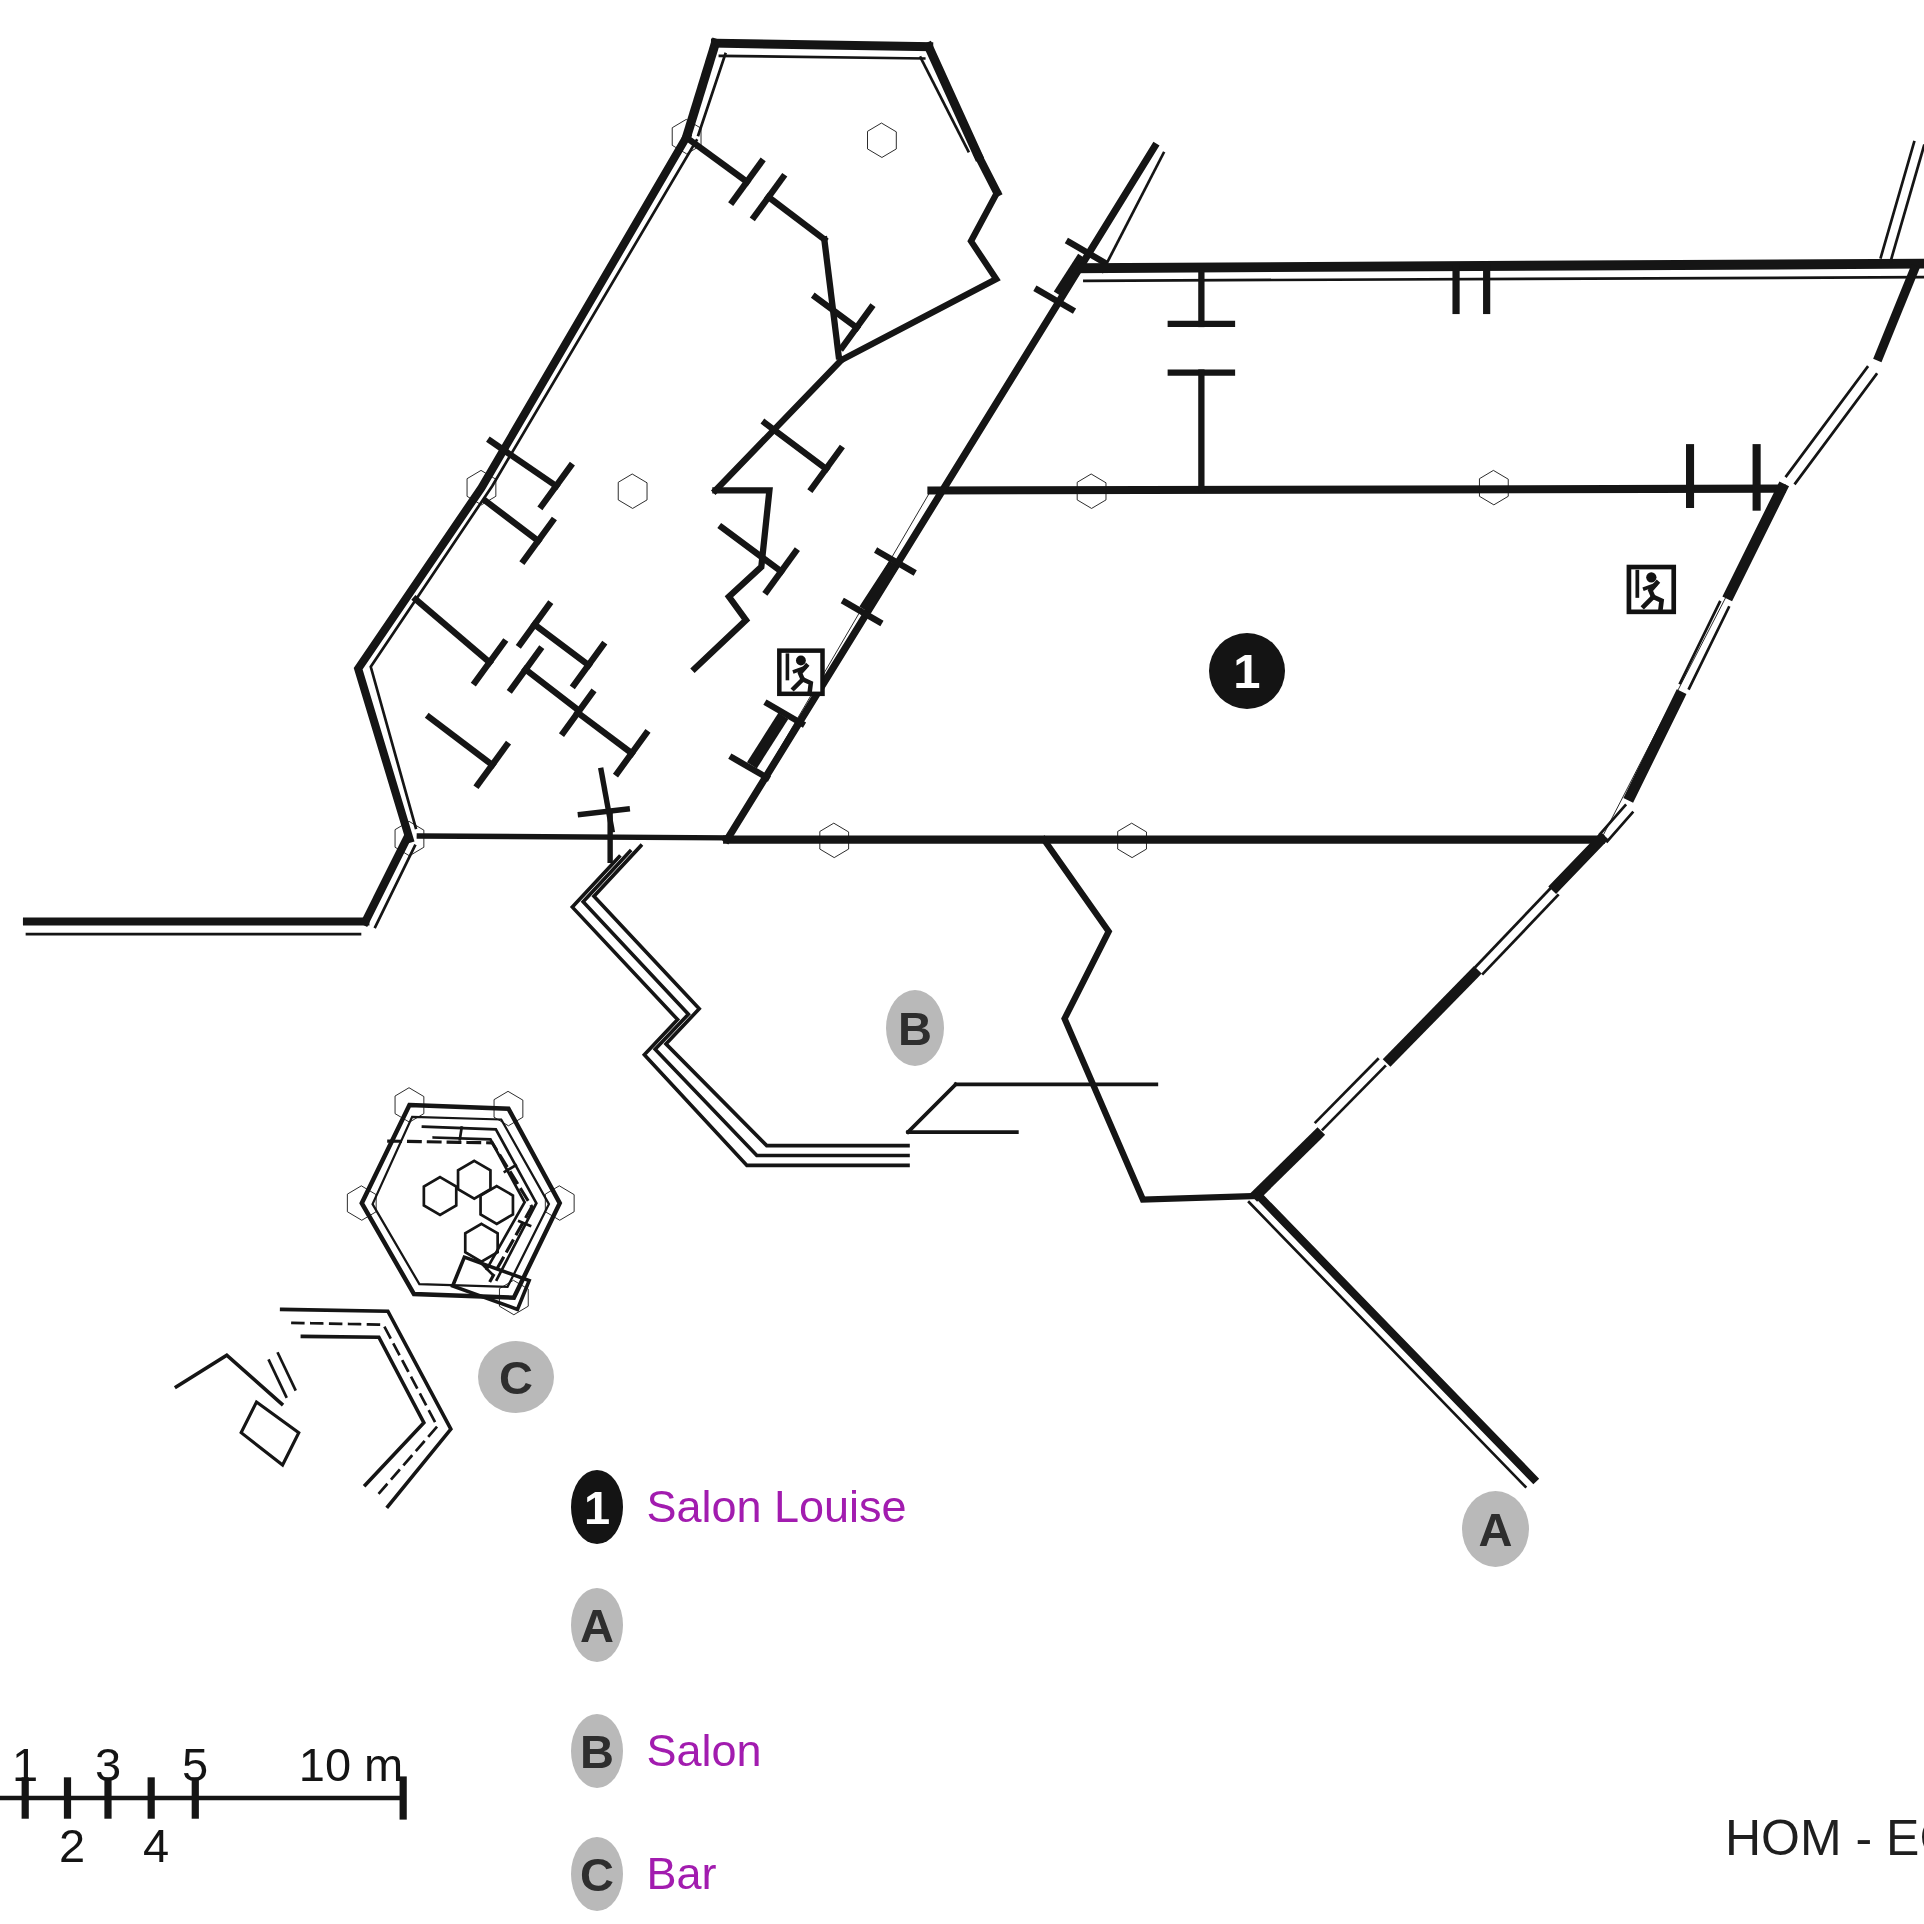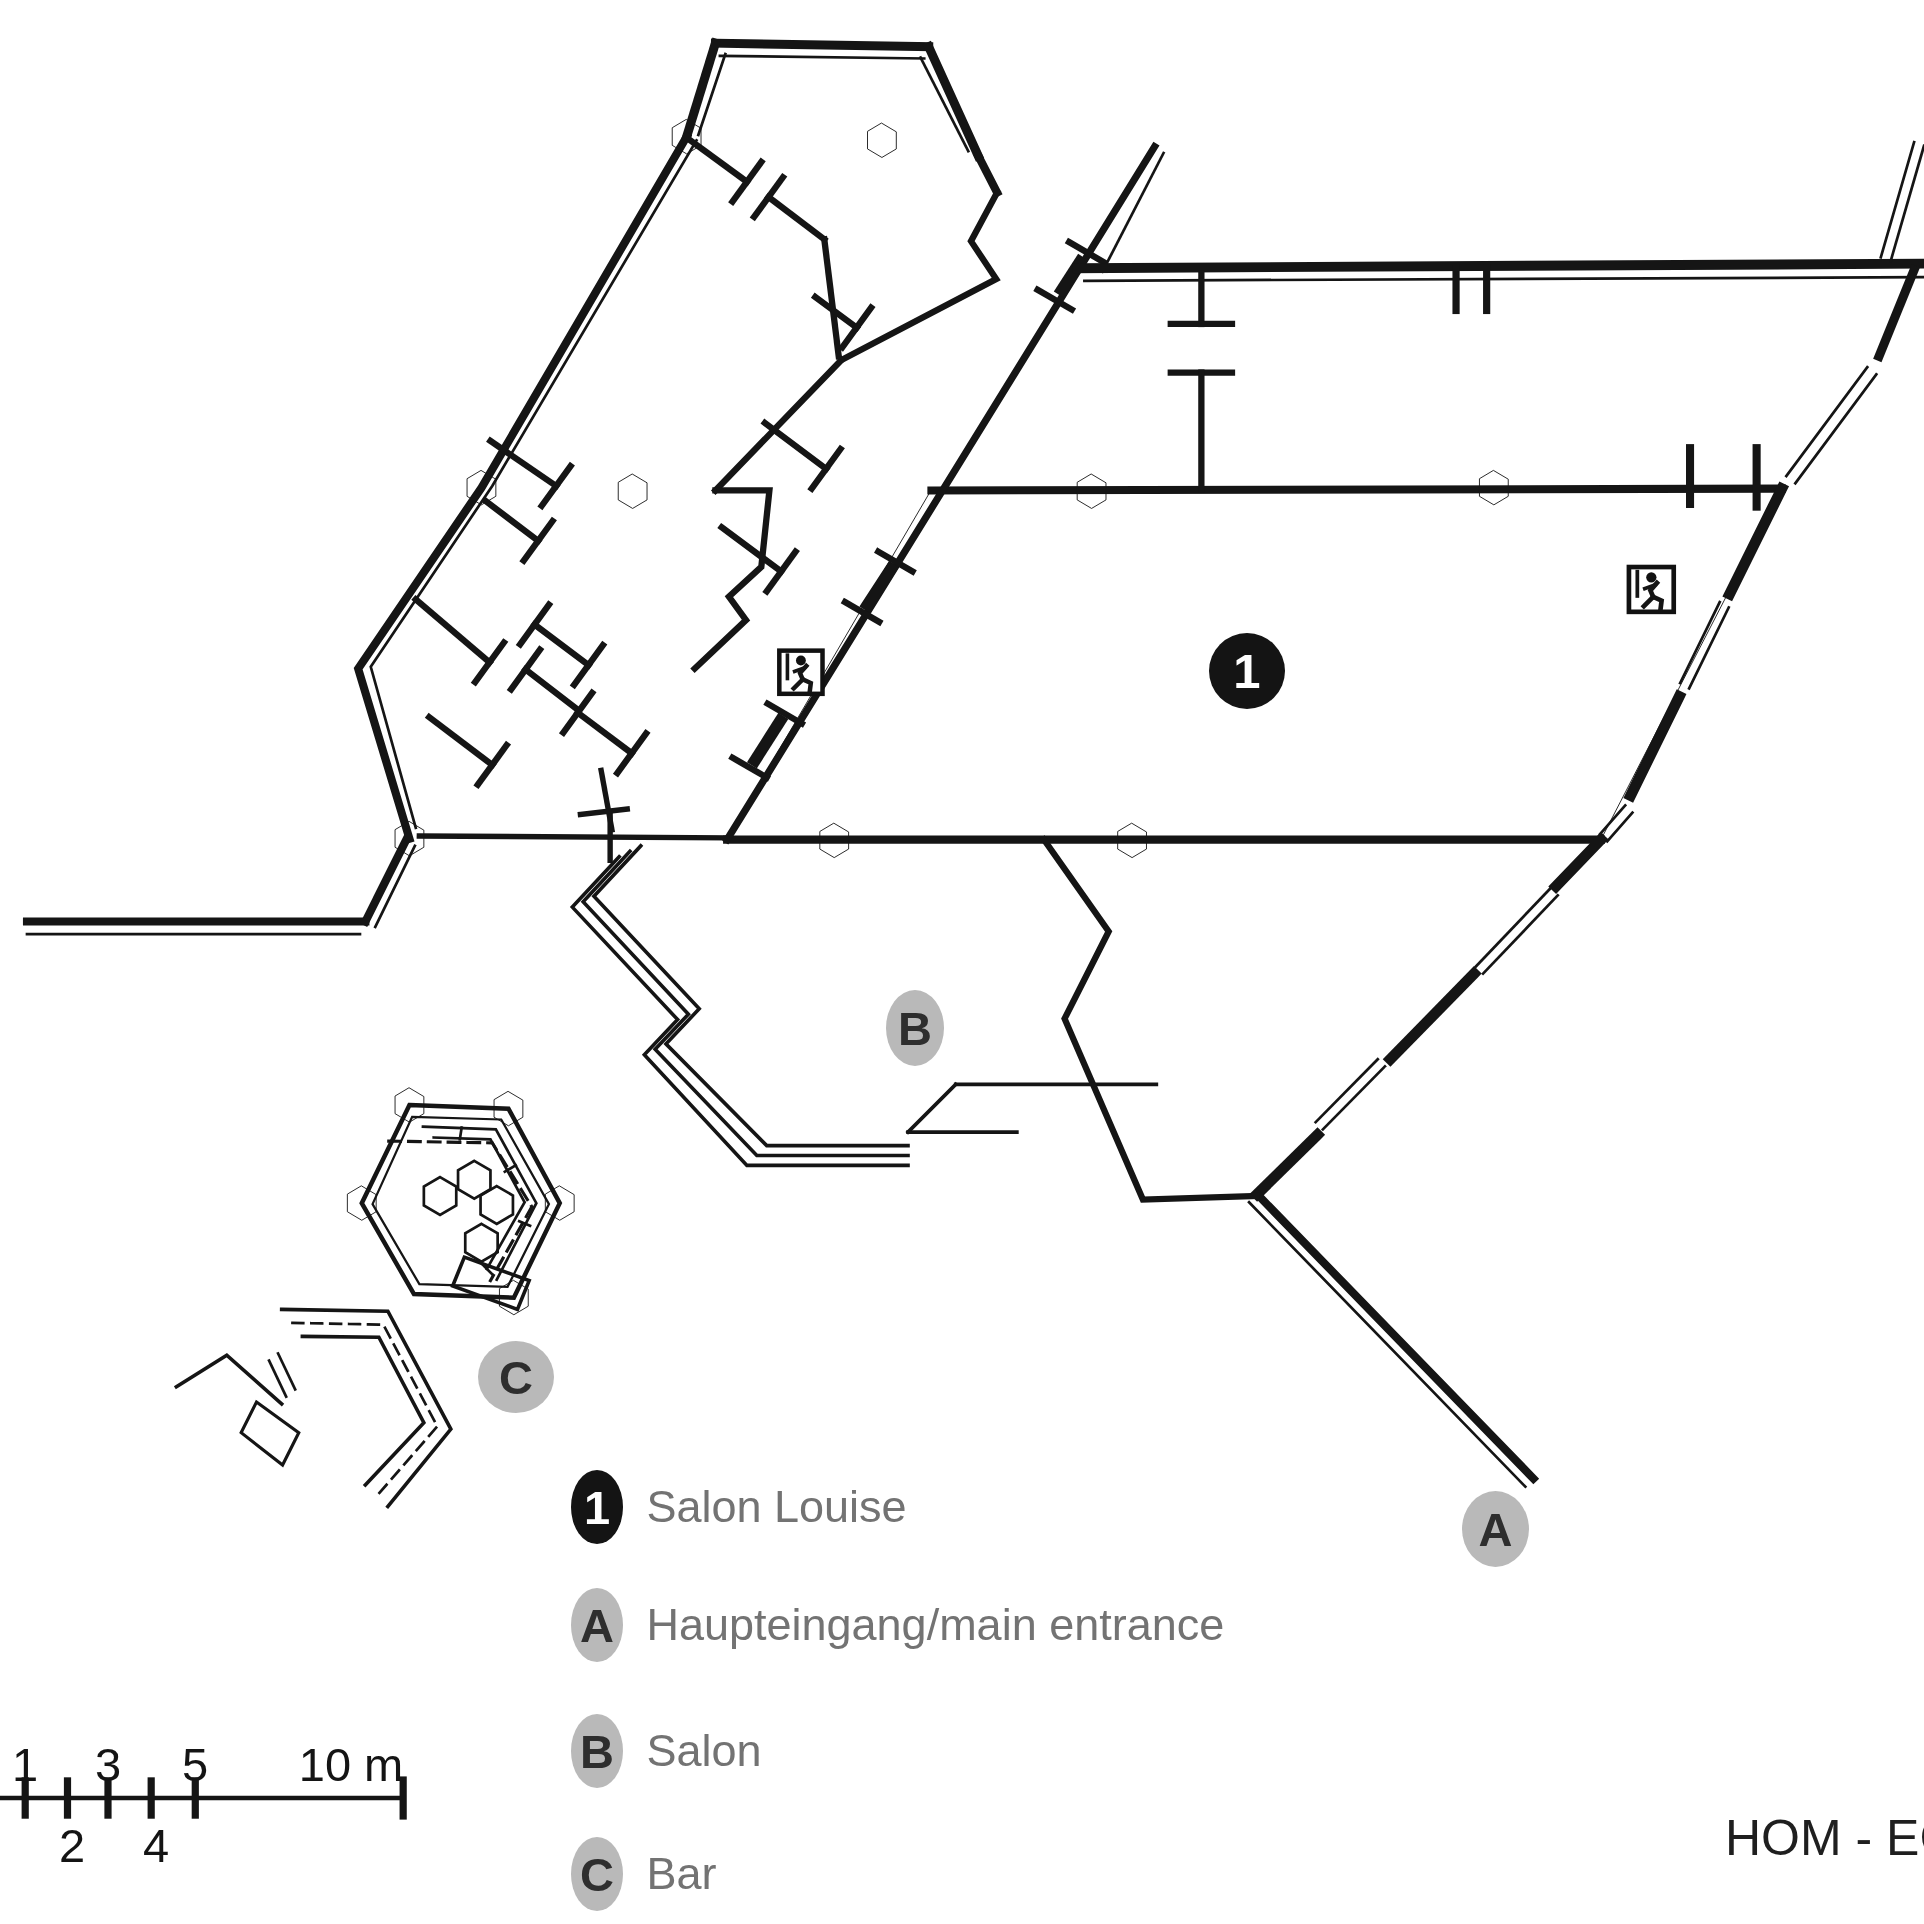--- a/index.html
+++ b/index.html
@@ -9,21 +9,21 @@
   svg.plan line, svg.plan polyline, svg.plan polygon, svg.plan path{
       stroke:#151515; fill:none; stroke-linecap:square;}
   .hex{fill:#151515;stroke:none;}
   .thex{fill:#ffffff;stroke:#151515;stroke-width:3;}
   .badge{position:absolute;display:flex;align-items:center;justify-content:center;
          border-radius:50%;font-weight:bold;color:#2e2e2e;background:#b9b9b9;
          font-size:47px;line-height:1;}
   .badge.dark{background:#141414;color:#ffffff;}
   .lg-row{position:absolute;left:571px;height:74px;display:flex;align-items:center;}
   .lg-row .badge{position:static;width:52px;height:74px;flex:0 0 52px;}
-  .lg-row .lbl{margin-left:23.4px;font-size:45px;color:#737373;white-space:nowrap;}
+  .lg-row .lbl{margin-left:23.4px;font-size:45px;color:#a21caf;white-space:nowrap;}
   .snum{position:absolute;transform:translateX(-50%);font-size:47px;color:#141414;white-space:nowrap;}
   .caption{position:absolute;font-size:50px;color:#1f1f1f;white-space:nowrap;}
 </style>
 </head>
 <body>
 
 <div class="canvas">
 
   <svg class="plan" width="1924" height="1924" viewBox="0 0 2138 2138">
 
@@ -227,21 +227,20 @@
   <div class="badge" style="left:1462px;top:1491px;width:67px;height:76px;">A</div>
   <div class="badge" style="left:886px;top:990px;width:58px;height:76px;">B</div>
   <div class="badge" style="left:478px;top:1341px;width:76px;height:72px;">C</div>
 
   <div class="lg-row" style="top:1470px;">
     <div class="badge dark">1</div>
     <span class="lbl">Salon Louise</span>
   </div>
   <div class="lg-row" style="top:1588px;">
     <div class="badge">A</div>
-    <span class="lbl">Haupteingang/main entrance</span>
   </div>
   <div class="lg-row" style="top:1714px;">
     <div class="badge">B</div>
     <span class="lbl">Salon</span>
   </div>
   <div class="lg-row" style="top:1837px;">
     <div class="badge">C</div>
     <span class="lbl">Bar</span>
   </div>
 

